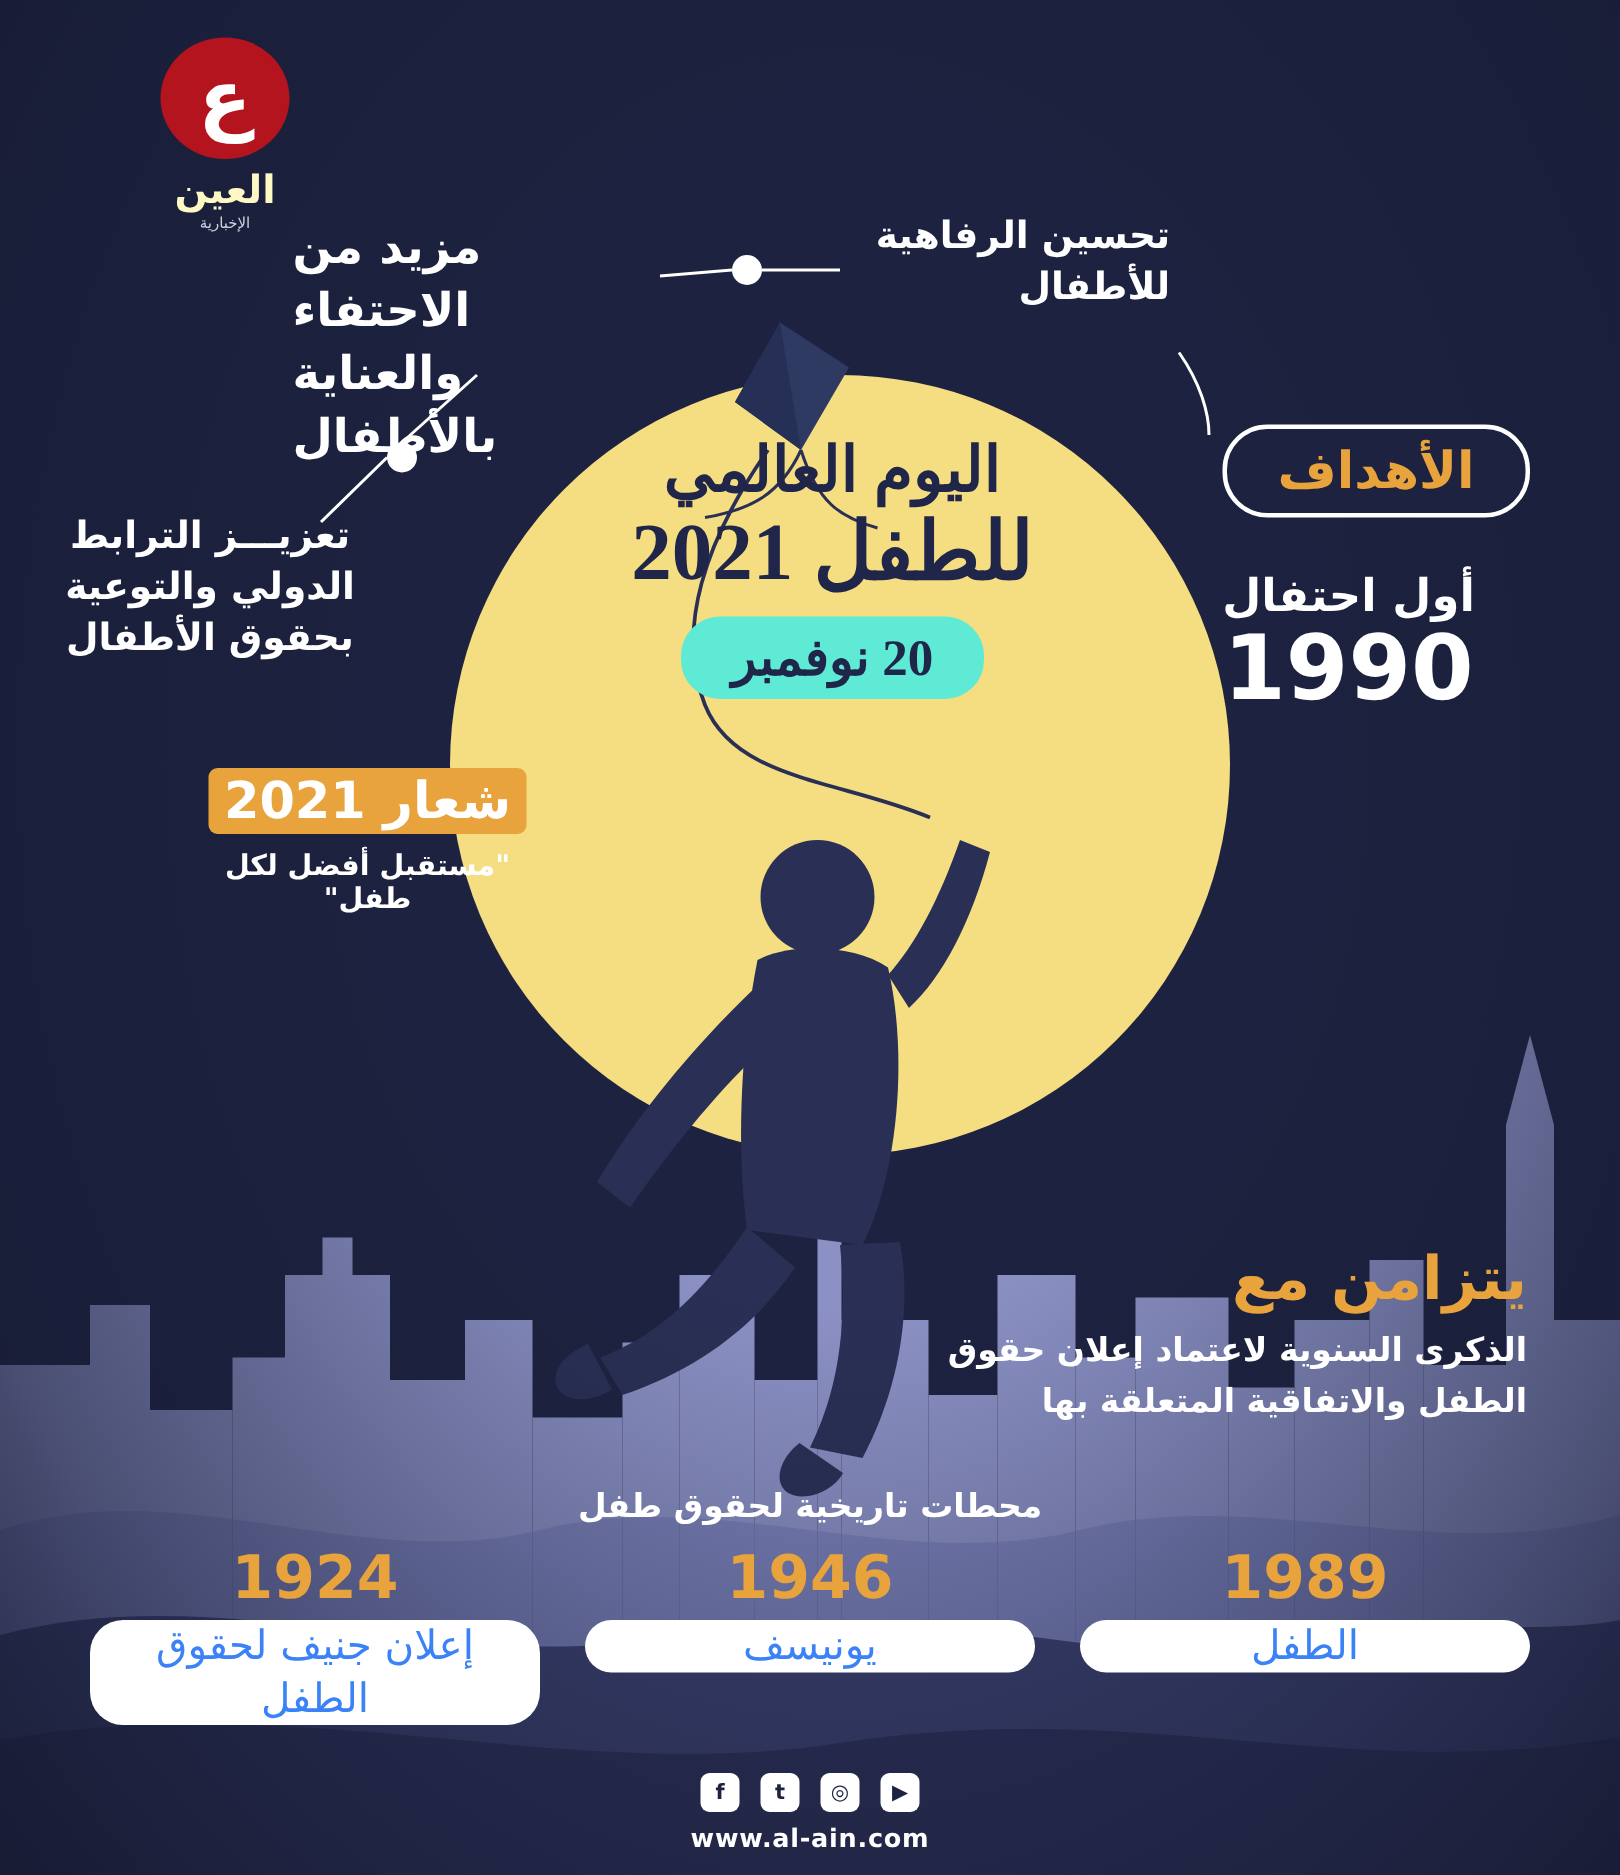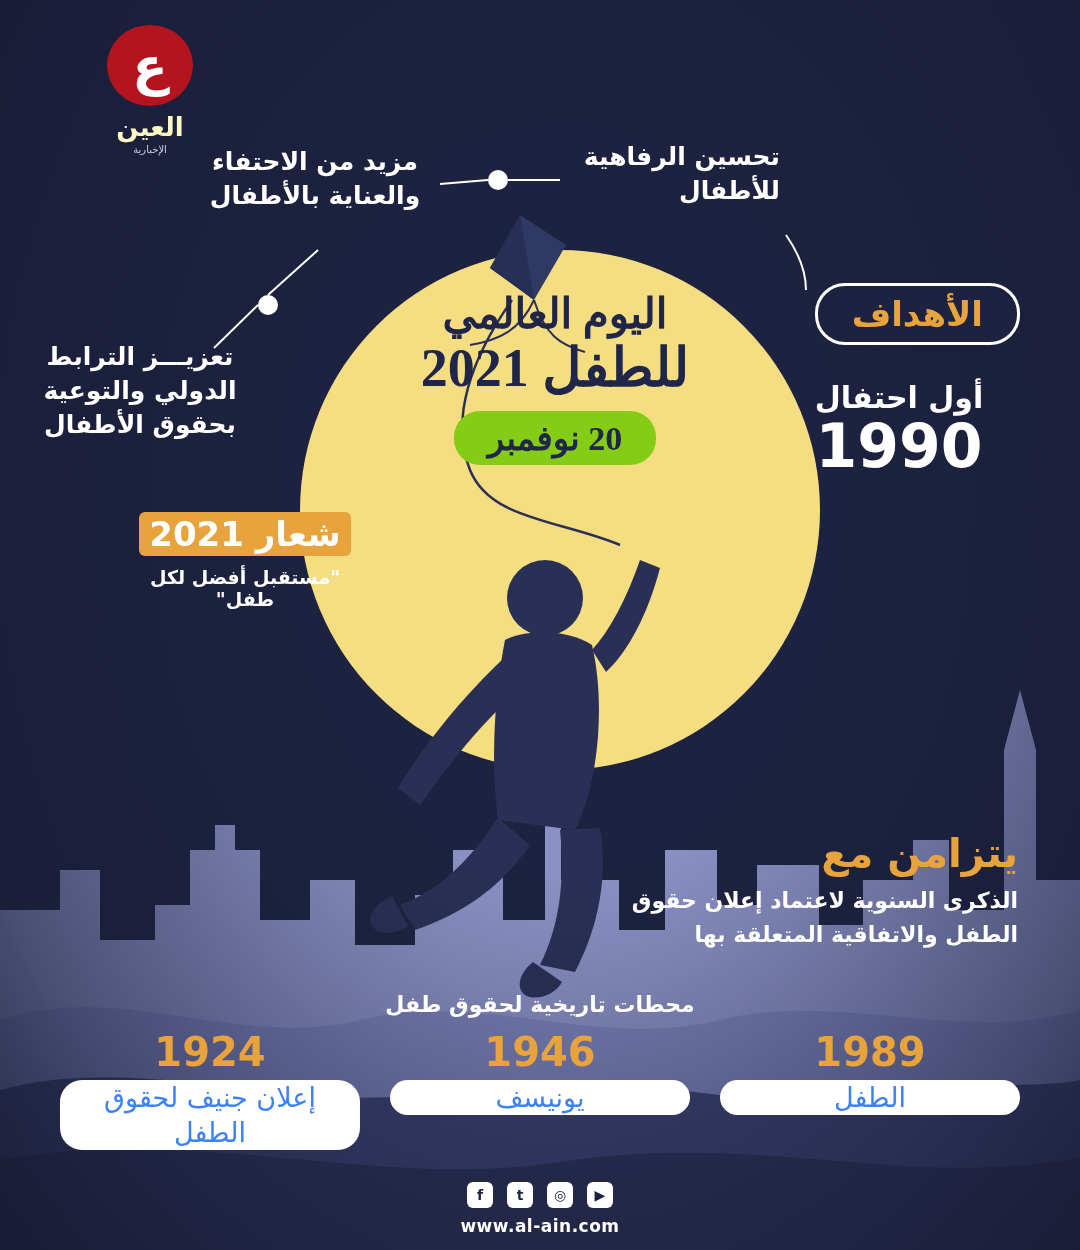--- a/index.html
+++ b/index.html
@@ -48,37 +48,37 @@
 
   
   .title-block {
     position: absolute; left: 320px; top: 290px; width: 470px;
     text-align: center; color: #20264a; font-family: Liberation Serif, serif;
   }
   .title-line1 { font-size: 42px; font-weight: bold; line-height: 1.15; }
   .title-line2 { font-size: 54px; font-weight: bold; line-height: 1.12; }
   .date-pill {
     display: inline-block; margin-top: 12px;
-    background: #84cc16; color: #20264a;
+    background: #5eead4; color: #20264a;
     border-radius: 26px; padding: 7px 34px;
     font-size: 34px; font-weight: bold;
   }
 
   
   .goals-pill {
     position: absolute; right: 60px; top: 283px;
     background: #1d2240; border: 3px solid #fff; border-radius: 30px;
     padding: 8px 34px; color: #e8a33d; font-size: 34px; font-weight: bold;
   }
 
   
   .callout { position: absolute; color: #fff; font-weight: bold; }
   .callout .ln { display: block; }
   .c1 { right: 300px; top: 140px; width: 240px; text-align: right; font-size: 25px; line-height: 1.35; }
-  .c2 { left: 195px; top: 145px; width: 240px; text-align: center; font-size: 25px; line-height: 1.35; }
+  .c2 { left: 195px; top: 145px; width: 240px; text-align: left; font-size: 31px; line-height: 1.35; }
   .c3 { left: 30px; top: 340px; width: 220px; text-align: center; font-size: 25px; line-height: 1.35; }
 
   .dot { position: absolute; width: 20px; height: 20px; border-radius: 50%; background: #fff; }
   .dot-a { left: 488px; top: 170px; }
   .dot-b { left: 258px; top: 295px; }
 
   
   .slogan {
     position: absolute; left: 120px; top: 512px; width: 250px; text-align: center;
   }

